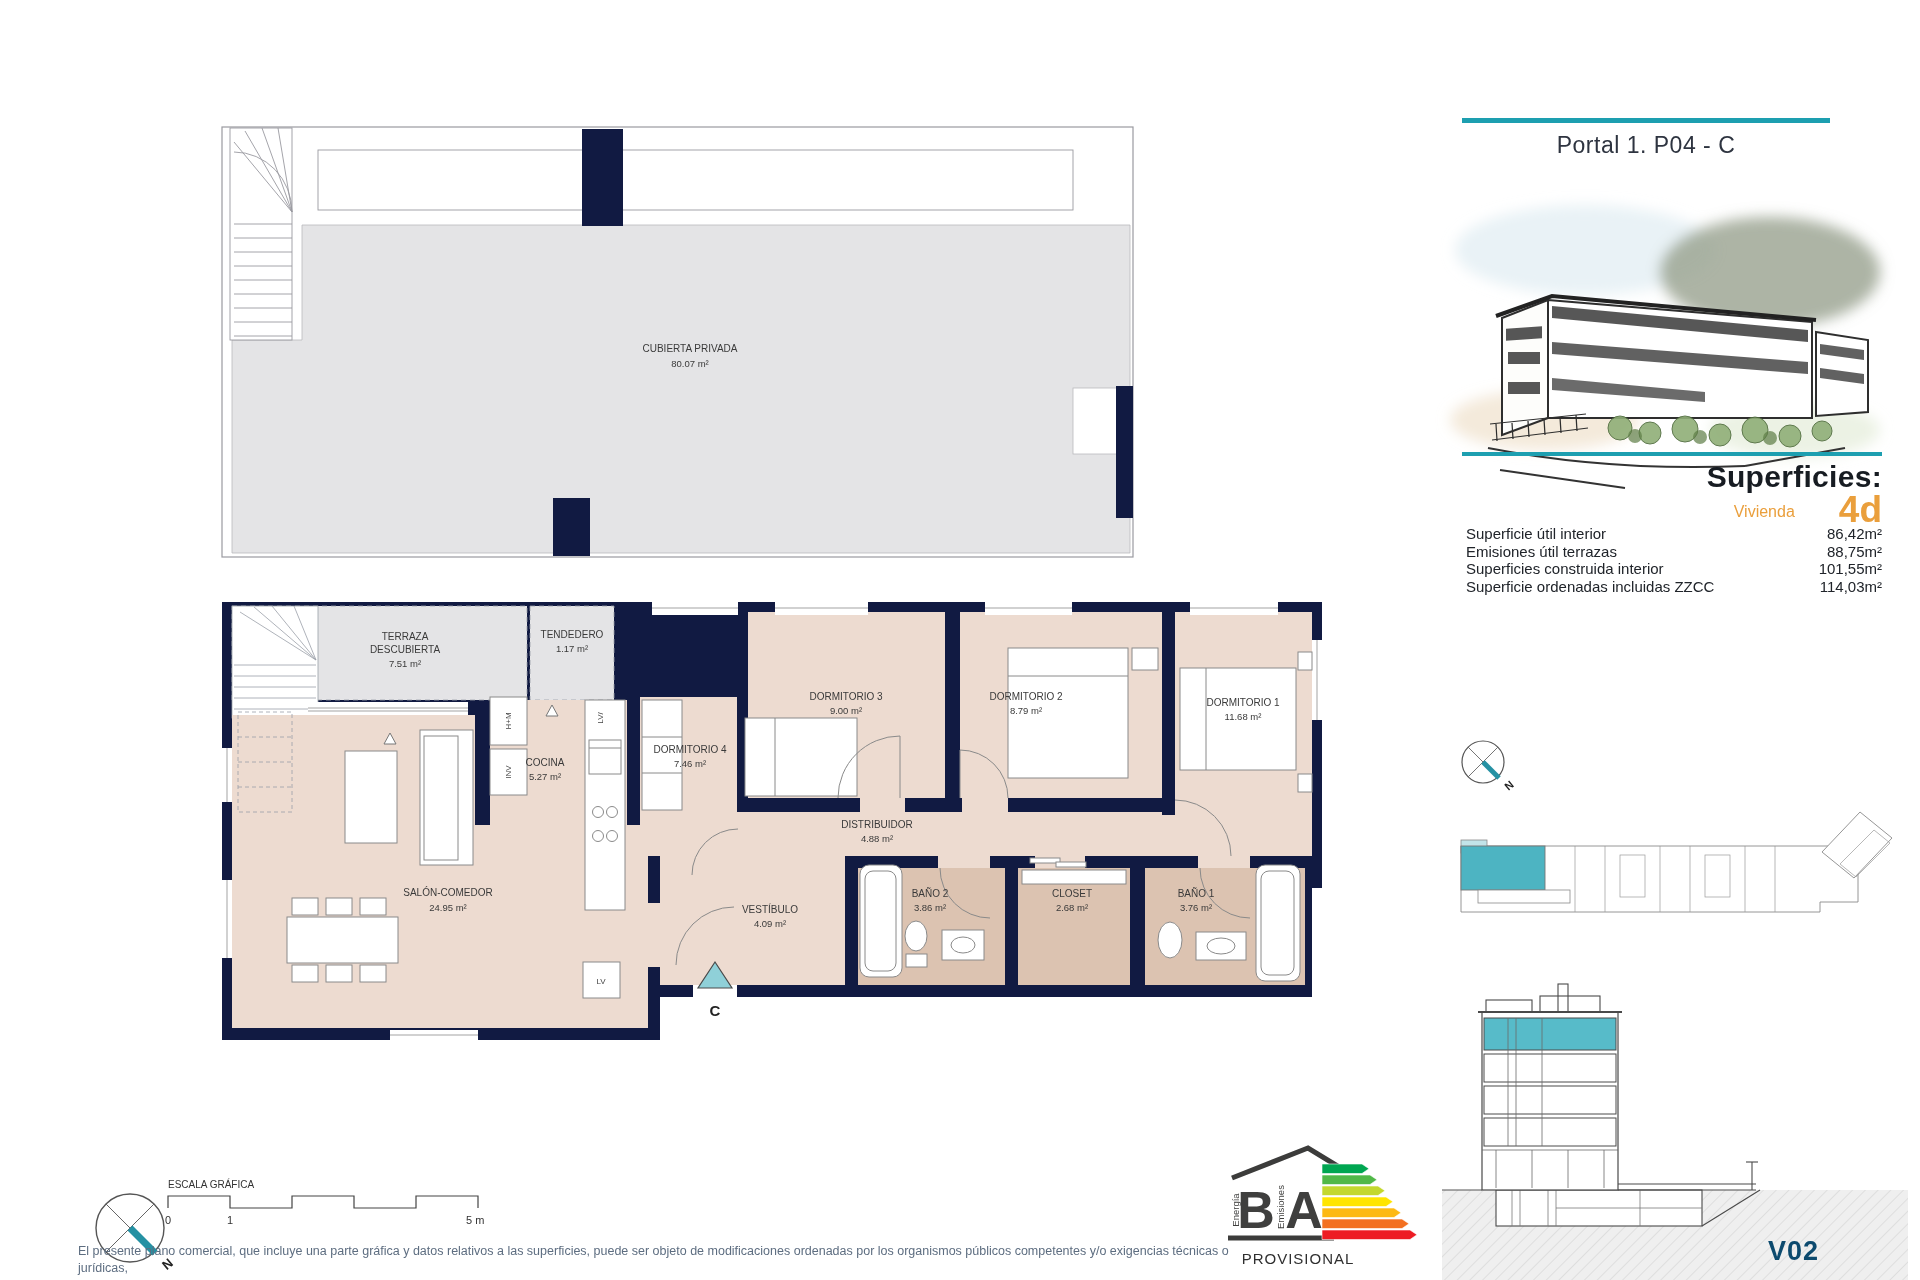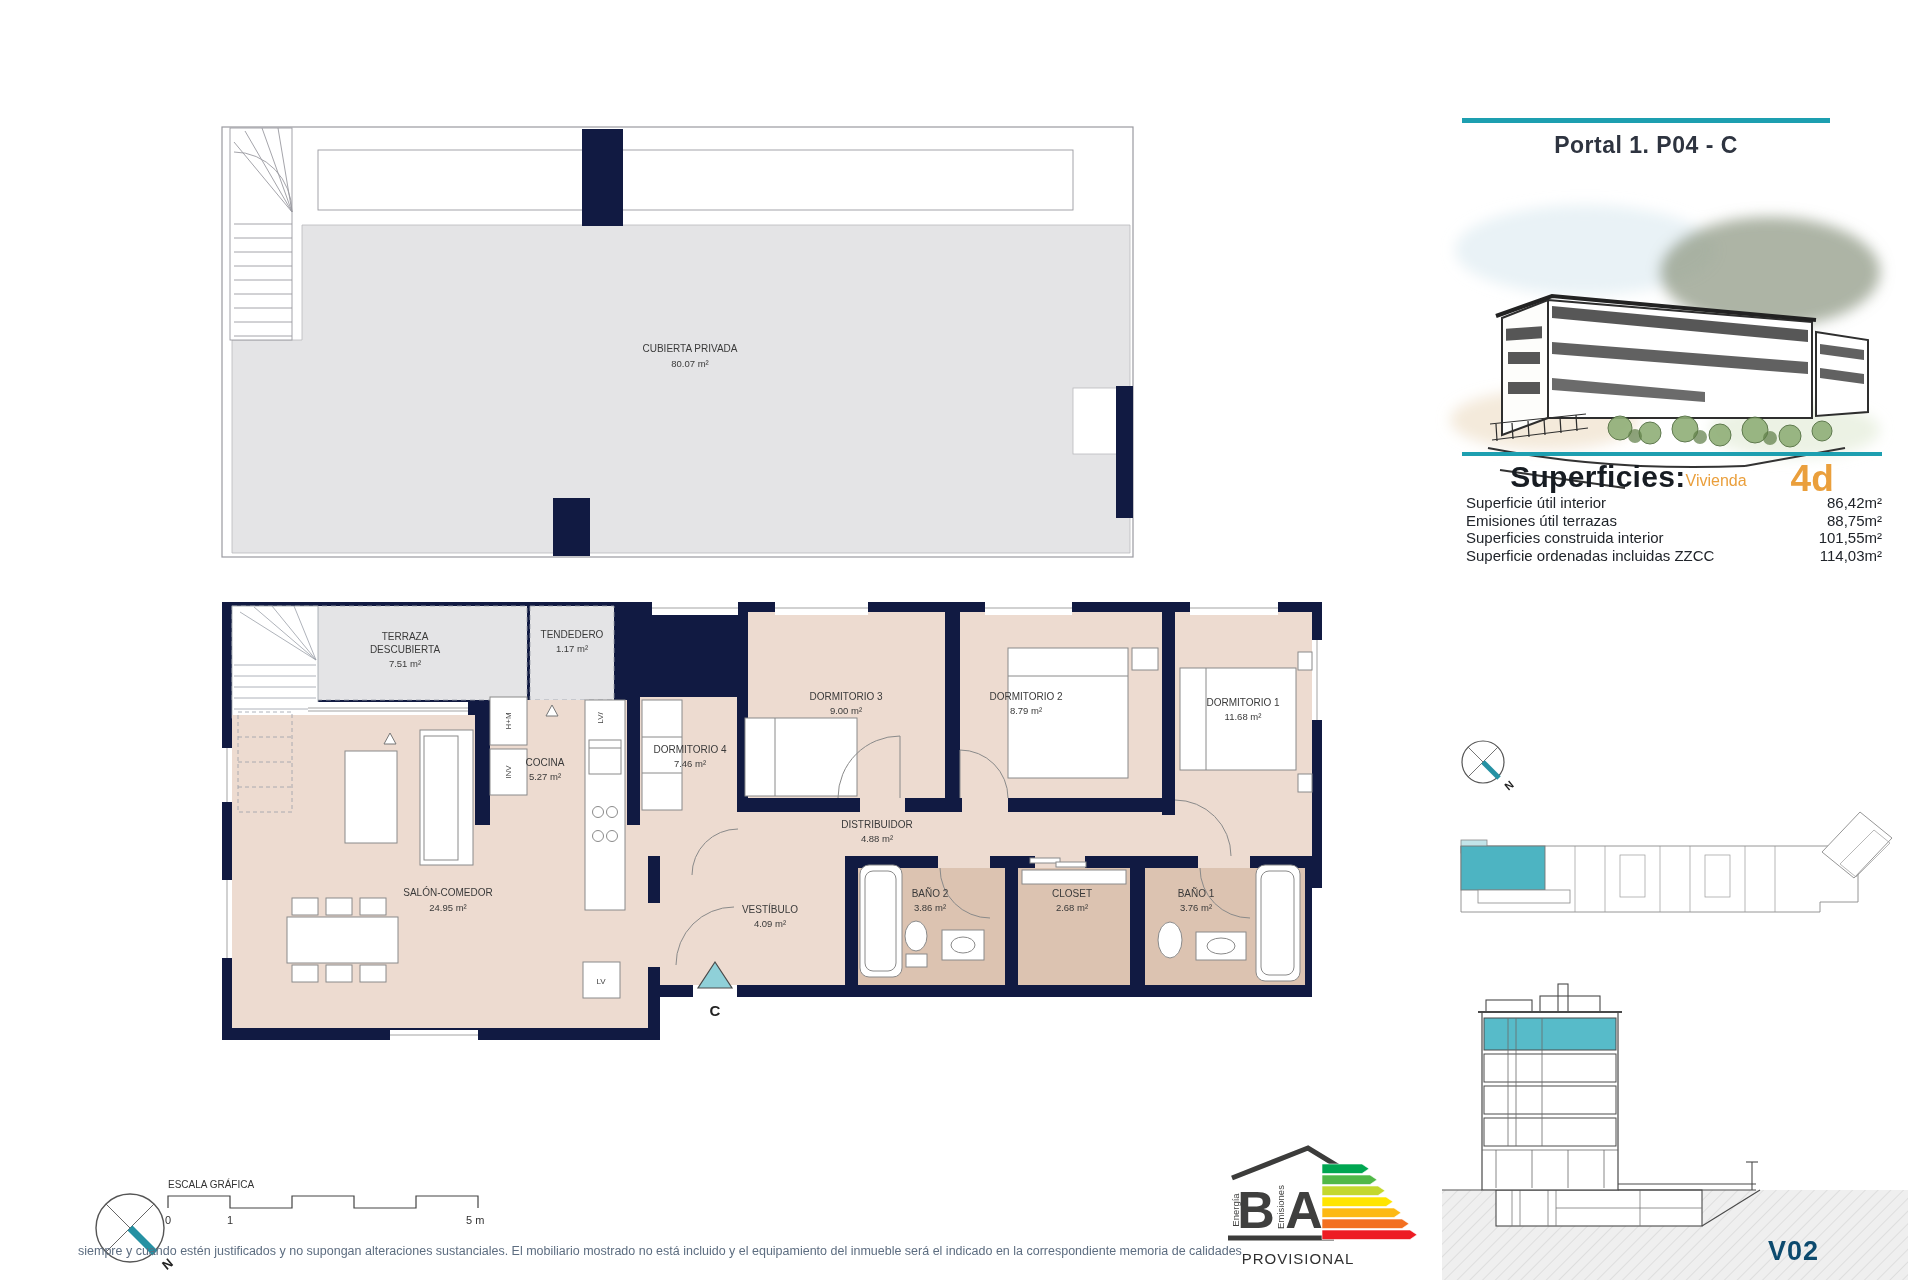--- a/index.html
+++ b/index.html
@@ -3,25 +3,25 @@
 <meta charset="utf-8">
 <style>
   html,body{margin:0;padding:0;background:#ffffff;}
   #page{position:relative;width:1920px;height:1280px;background:#fff;overflow:hidden;
         font-family:"Liberation Sans", sans-serif;color:#222;}
   #plans{position:absolute;left:0;top:0;width:1920px;height:1280px;}
   .abs{position:absolute;}
   
   #portal-header{left:1462px;top:118px;width:368px;}
   #portal-header .bar{height:5px;background:#1d9fb0;}
-  #portal-header .t{margin-top:9px;text-align:center;font-size:23px;font-weight:bold;color:#2e3440;letter-spacing:.5px;}
+  #portal-header .t{margin-top:9px;text-align:center;font-size:23px;font-weight:normal;color:#2e3440;letter-spacing:.5px;}
   
   #superficies{left:1462px;top:452px;width:420px;}
   #superficies .bar{height:4px;background:#1d9fb0;margin-bottom:4px;}
-  #sup-head{display:flex;align-items:flex-end;justify-content:center;}
+  #sup-head{display:flex;align-items:flex-end;justify-content:flex-start;flex-direction:column;}
   #sup-title{font-size:30px;font-weight:bold;color:#171c22;letter-spacing:.3px;}
   #sup-viv{display:flex;align-items:flex-end;gap:16px;}
   #sup-viv .v{color:#ea9f3c;font-size:16px;padding-bottom:4px;}
   #sup-viv .c{color:#ea9f3c;font-size:37px;font-weight:bold;line-height:.85;margin-left:28px;}
   .sup-row{display:flex;justify-content:space-between;font-size:15px;color:#20242a;line-height:17.5px;}
   .sup-row .lab{padding-left:4px;text-align:right;}
   
   #disclaimer{left:78px;top:1243px;width:1195px;font-size:12.5px;color:#5d6d80;line-height:17px;}
   
   #v02{left:1768px;top:1236px;font-size:27px;font-weight:bold;color:#0c4a6e;letter-spacing:1px;}
@@ -435,18 +435,19 @@
     <span class="lab">Superficies construida interior</span>
     <span>101,55m²</span>
   </div>
   <div class="sup-row">
     <span class="lab">Superficie ordenadas incluidas ZZCC</span>
     <span>114,03m²</span>
   </div>
 </div>
 
 <div class="abs" id="disclaimer">
+  <div>El presente plano comercial, que incluye una parte gráfica y datos relativos a las superficies, puede ser objeto de modificaciones ordenadas por los organismos públicos competentes y/o exigencias técnicas o jurídicas,</div>
   <div>siempre y cuando estén justificados y no supongan alteraciones sustanciales. El mobiliario mostrado no está incluido y el equipamiento del inmueble será el indicado en la correspondiente memoria de calidades</div>
 </div>
 
 <div class="abs" id="v02">V02</div>
 
 </div>
 
 </body></html>

